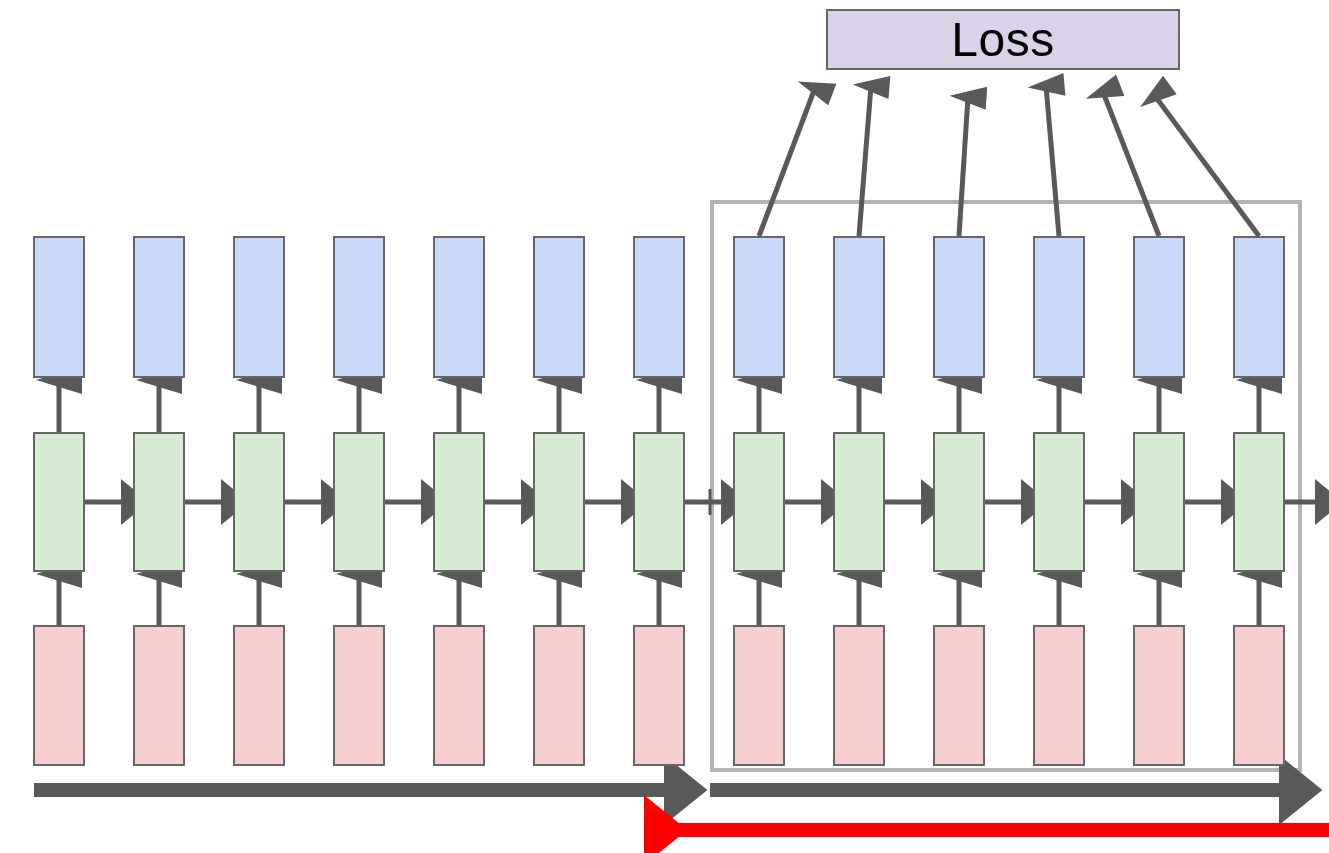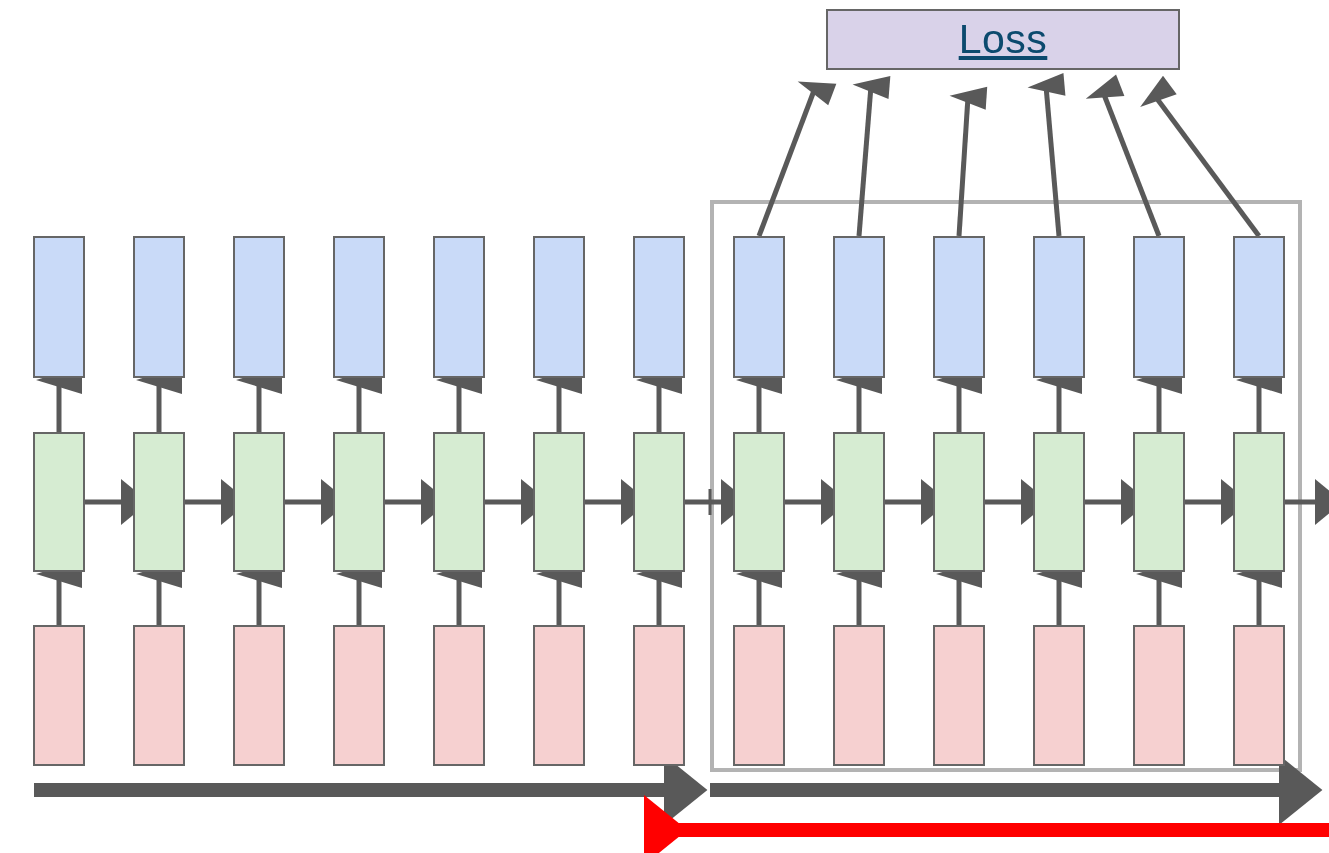--- a/index.html
+++ b/index.html
@@ -14,23 +14,22 @@
     position:absolute;box-sizing:border-box;
     border:2px solid #666666;
   }
   .cell-output{background:#c9daf8;}
   .cell-hidden{background:#d6ecd2;}
   .cell-input{background:#f6d0d0;}
   #loss-box{
     position:absolute;box-sizing:border-box;
     background:#d9d2e9;border:2px solid #666666;
     display:flex;align-items:center;justify-content:center;
-    color:#0c4a6e;font-size:41px;line-height:1;
+    color:#000000;font-size:48px;line-height:1;
     letter-spacing:0.5px;
-    text-decoration:underline;
   }
   #truncation-window{
     position:absolute;box-sizing:border-box;
     border:4px solid #b3b3b3;background:transparent;
     pointer-events:none;
   }
 </style>
 </head>
 <body>
 

